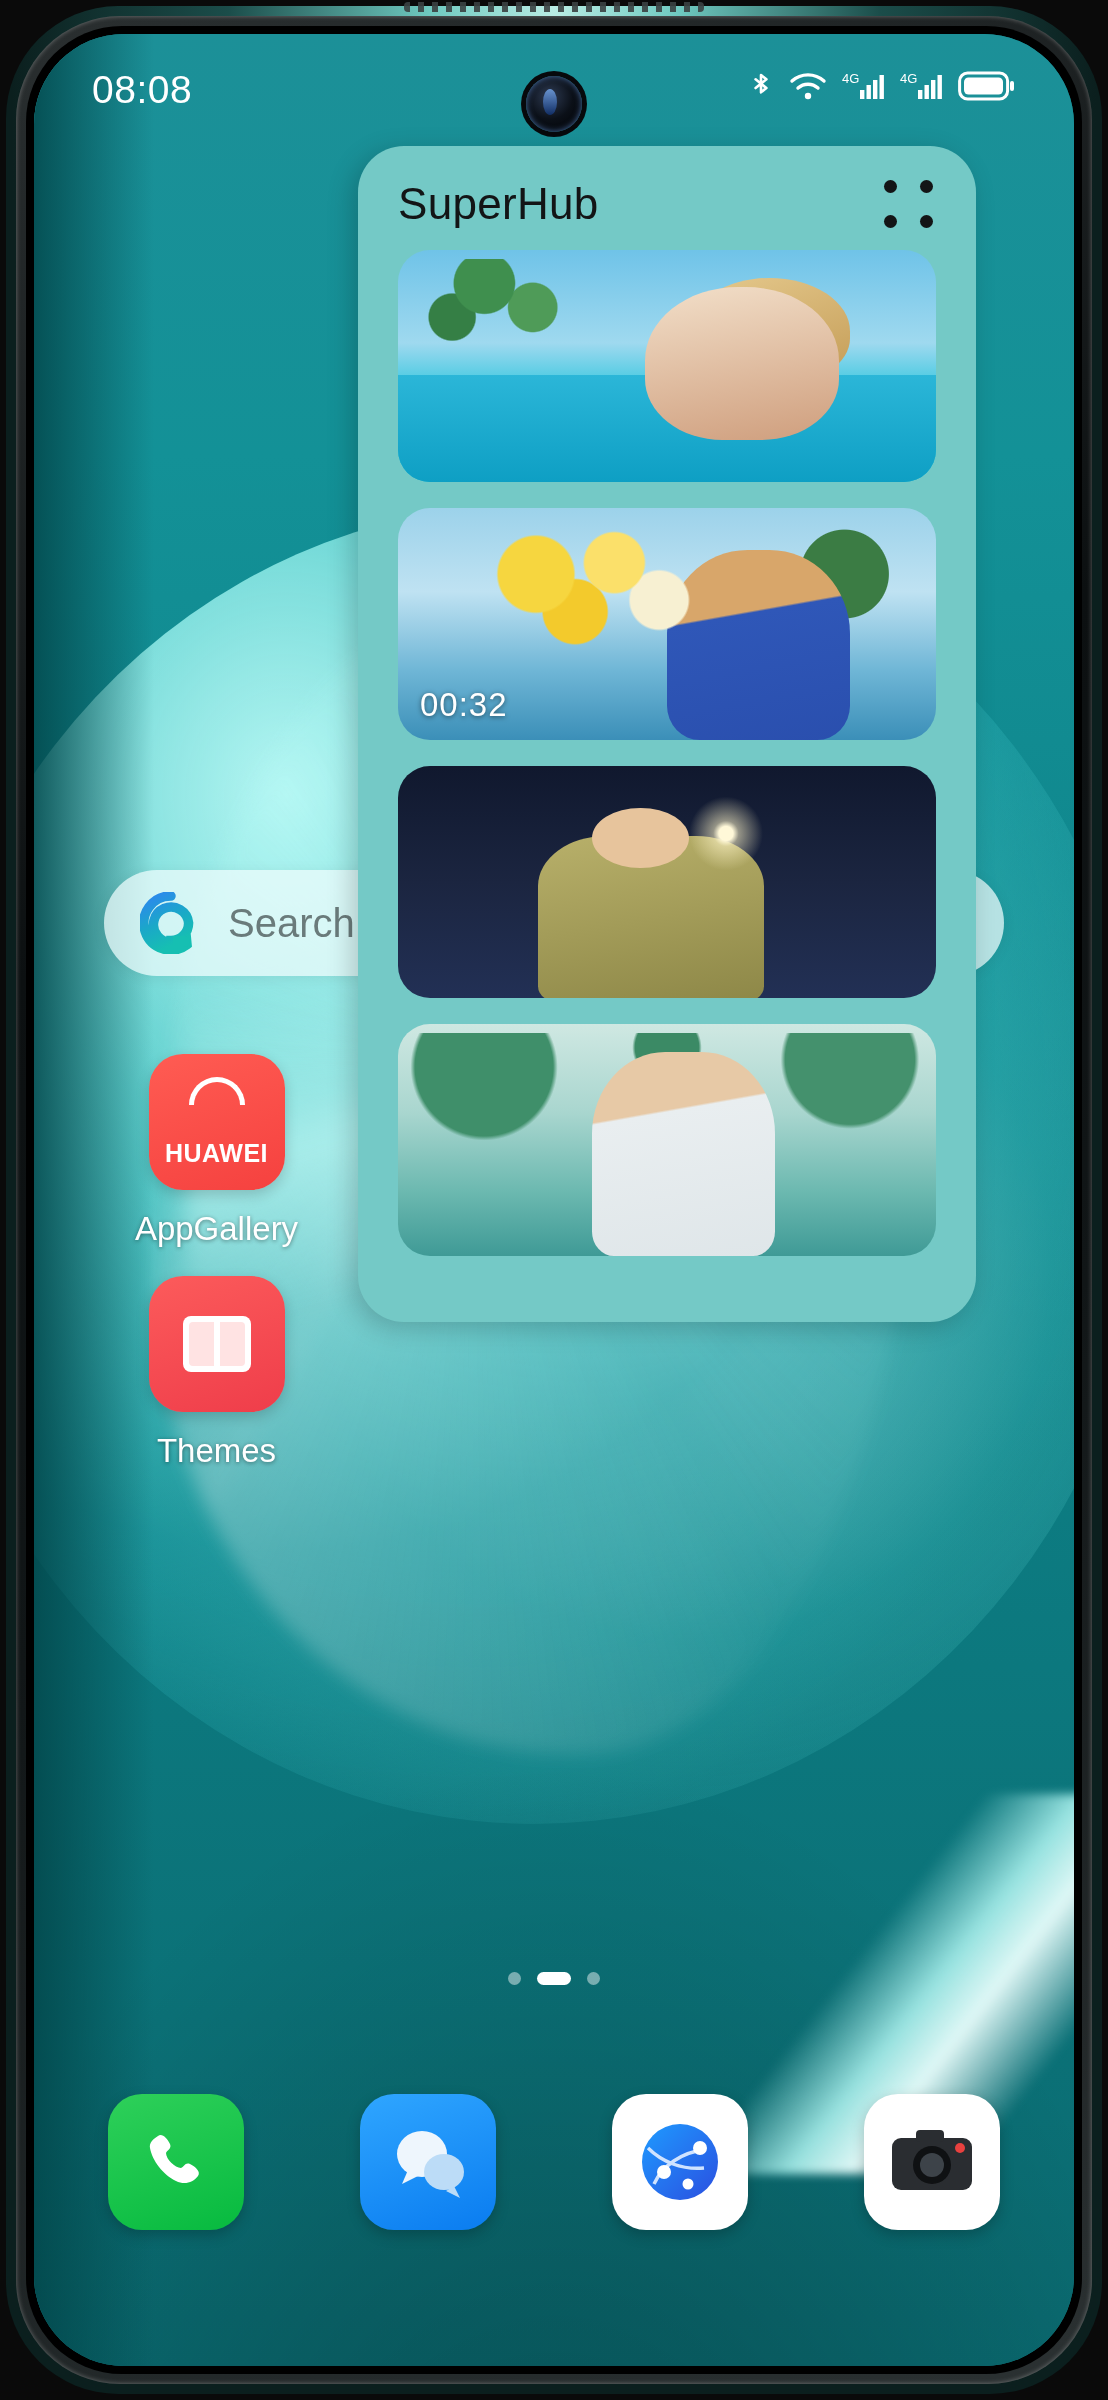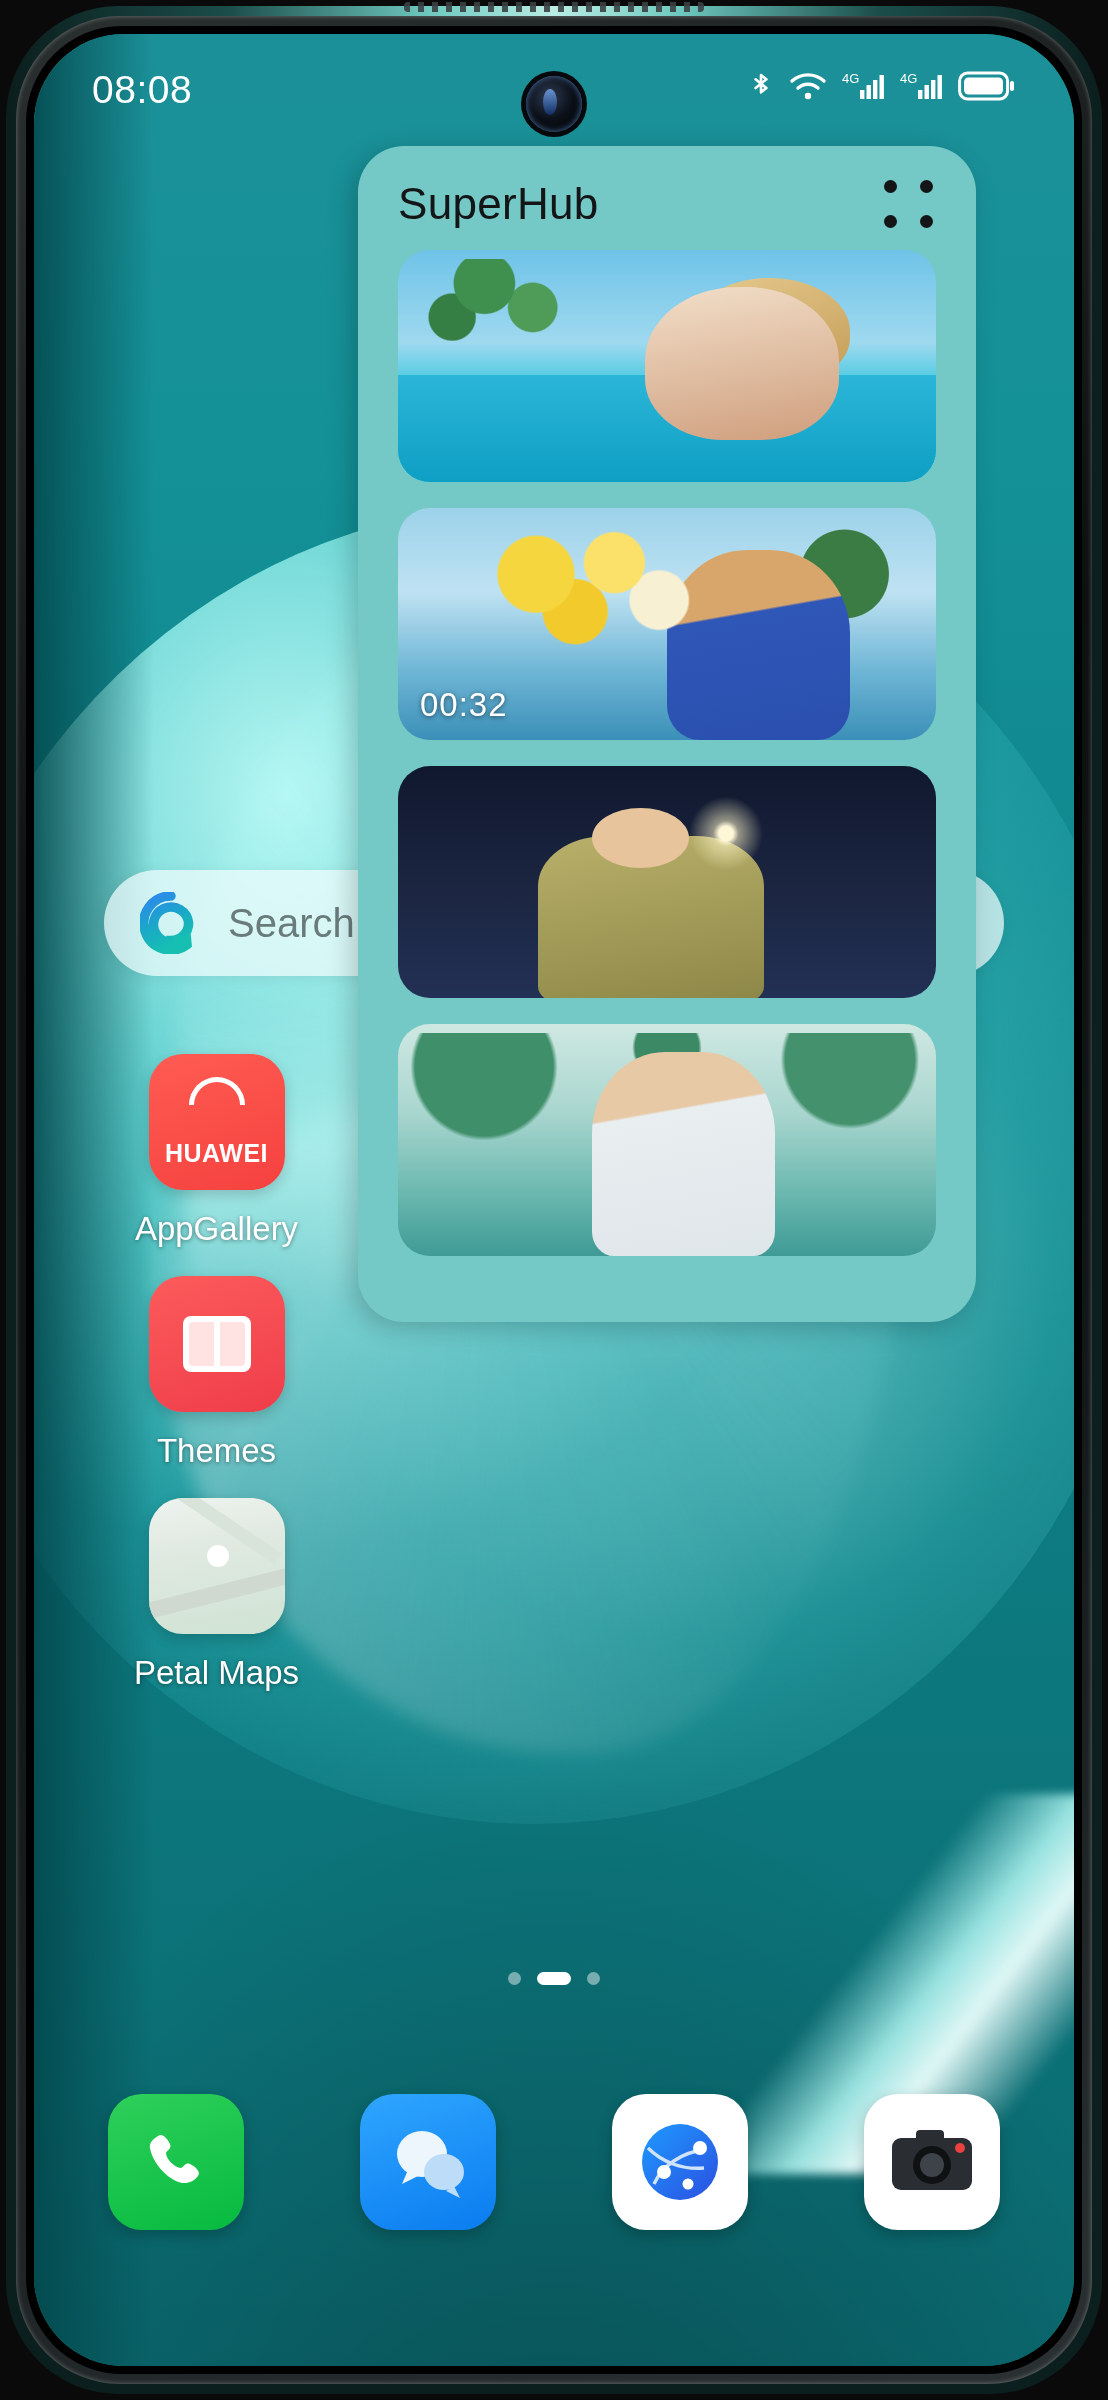--- a/index.html
+++ b/index.html
@@ -377,30 +377,20 @@
               <rect x="20" y="26" width="56" height="44" rx="4" fill="#ffe3e3"></rect>
               <rect x="45" y="20" width="6" height="56" fill="#fff"></rect>
             </svg>
           </div>
           <div class="app-label">Themes</div>
         </div>
       </div>
 
       <div class="app-row">
 
-        <div class="app-cell">
-          <div class="app-icon ic-maps">
-            <span class="map-road"></span>
-            <span class="map-road2"></span>
-            <span class="map-pin">
-              <span class="pin-body"></span><span class="pin-dot"></span>
-            </span>
-          </div>
-          <div class="app-label">Petal Maps</div>
-        </div>
       </div>
 
     </div>
 
     <div class="page-dots">
       <span class="pdot"></span>
       <span class="pdot active"></span>
       <span class="pdot"></span>
     </div>
 

